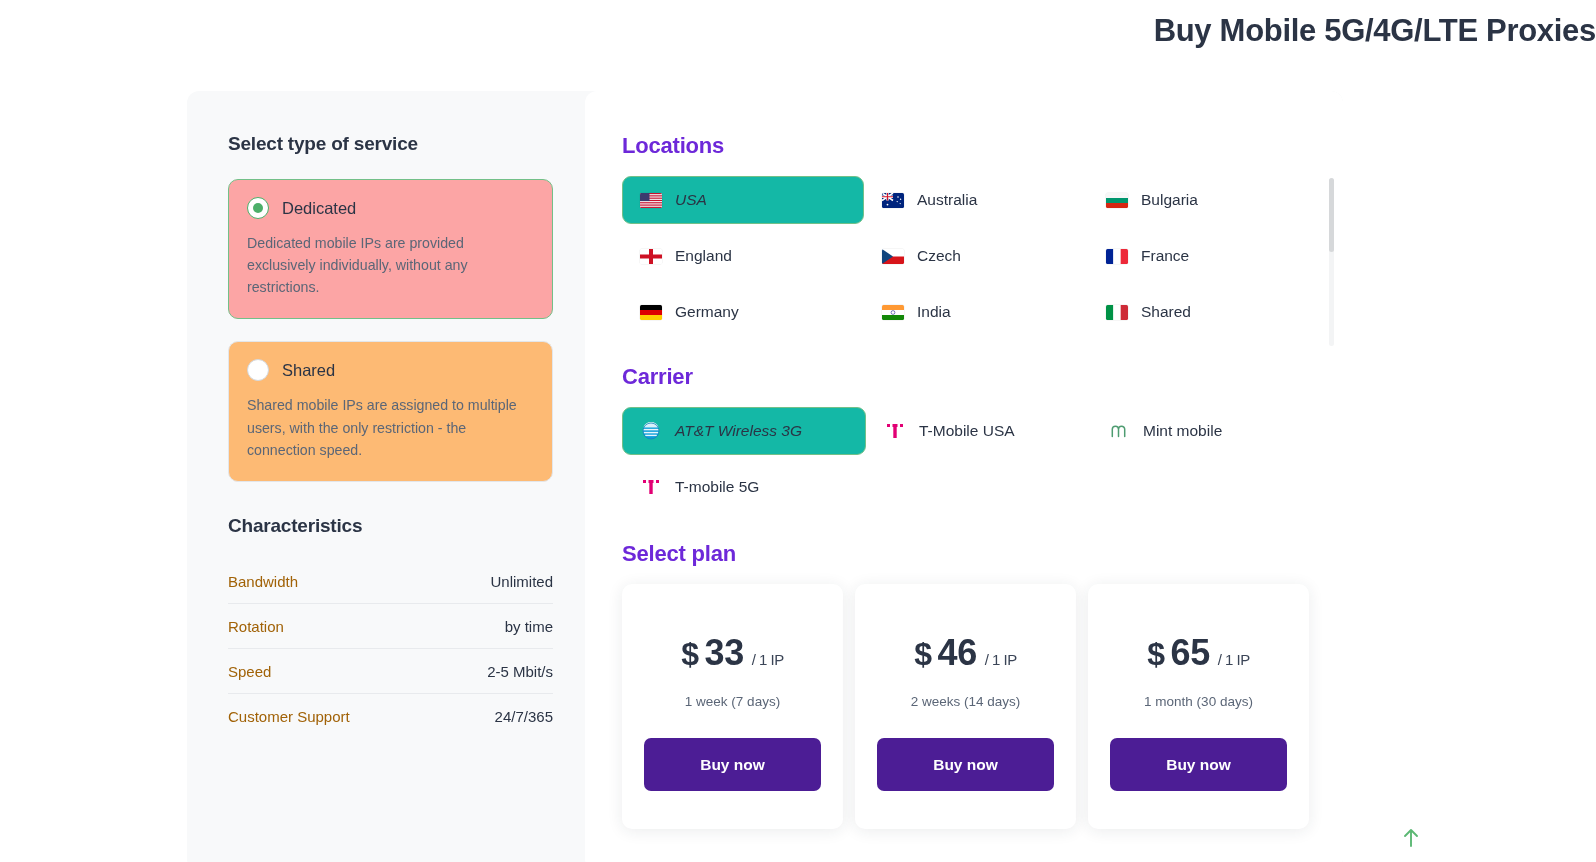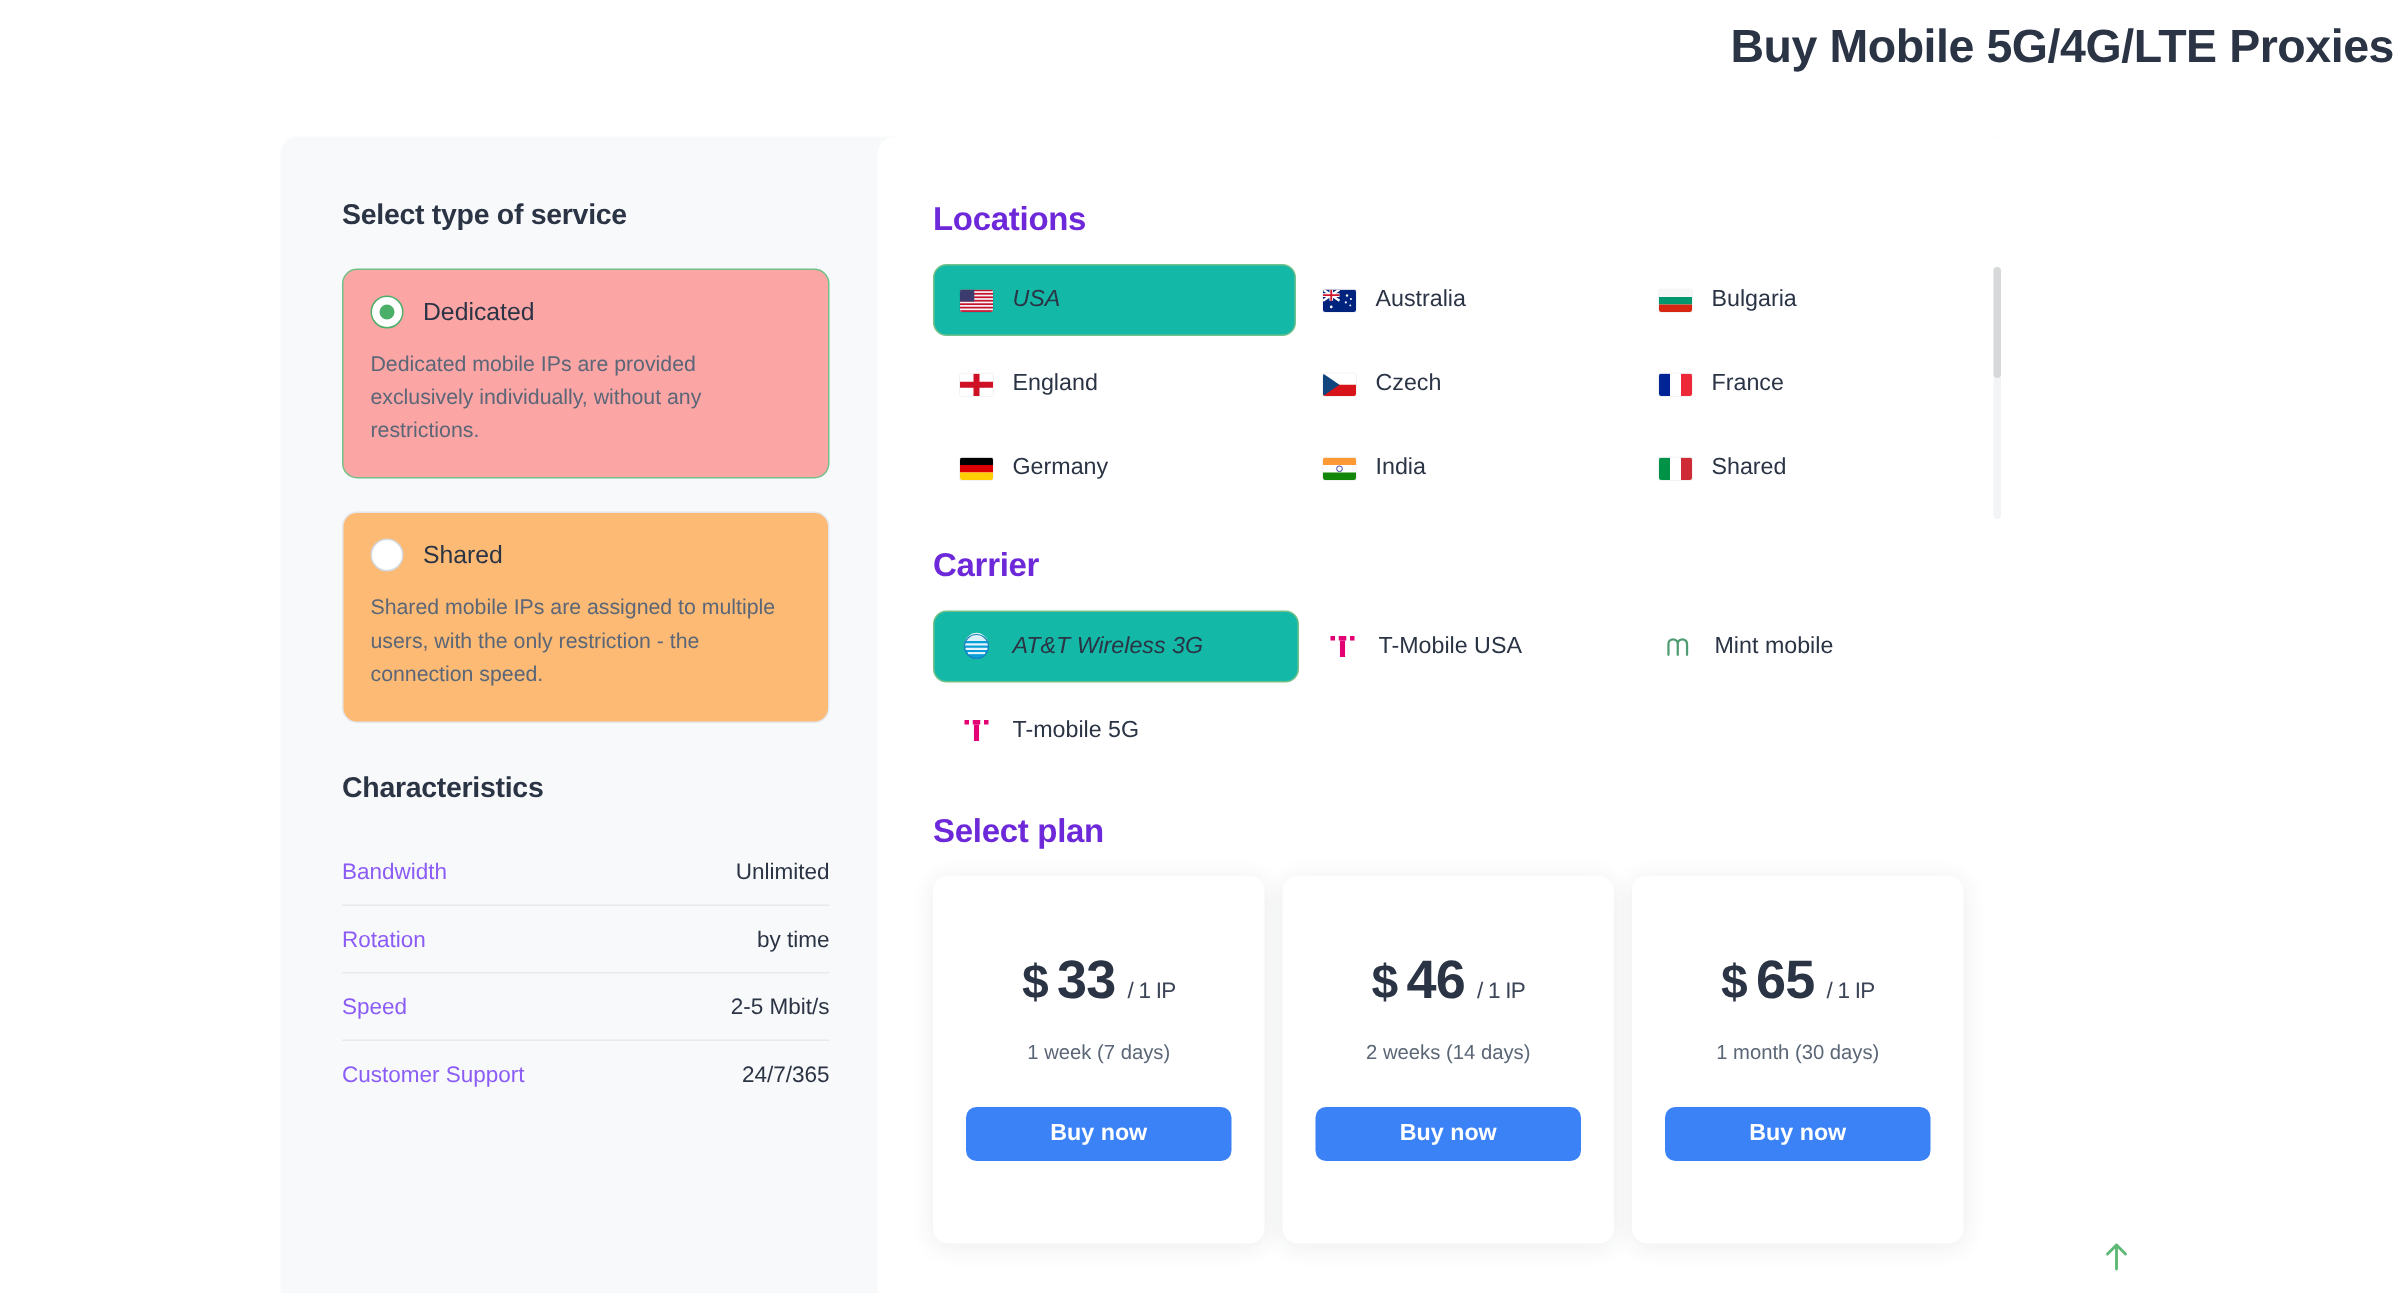--- a/index.html
+++ b/index.html
@@ -108,21 +108,21 @@
   .char-table { margin-top: 22px; }
   .char-row {
     display: flex;
     justify-content: space-between;
     align-items: center;
     padding: 14px 0 13px 0;
     border-bottom: 1px solid #e8eaed;
     font-size: 15px;
   }
   .char-row:last-child { border-bottom: none; }
-  .char-key { color: #8b5cf6; }
+  .char-key { color: #a16207; }
   .char-val { color: #2b3445; }
 
   
   .right-card {
     flex: 1;
     background: #ffffff;
     border-radius: 12px;
     padding: 42px 0 0 37px;
     position: relative;
     overflow: hidden;
@@ -243,24 +243,24 @@
     margin-left: 2px;
   }
   .period {
     margin-top: 20px;
     font-size: 13.5px;
     color: #5b6677;
   }
   .buy-btn {
     margin-top: 29px;
     width: 100%;
-    height: 36px;
+    height: 53px;
     border: none;
     border-radius: 7px;
-    background: #3b82f6;
+    background: #4c1d95;
     color: #ffffff;
     font-size: 15.5px;
     font-weight: bold;
     font-family: "Liberation Sans", sans-serif;
     cursor: pointer;
   }
 
   
   .scroll-top {
     position: absolute;

